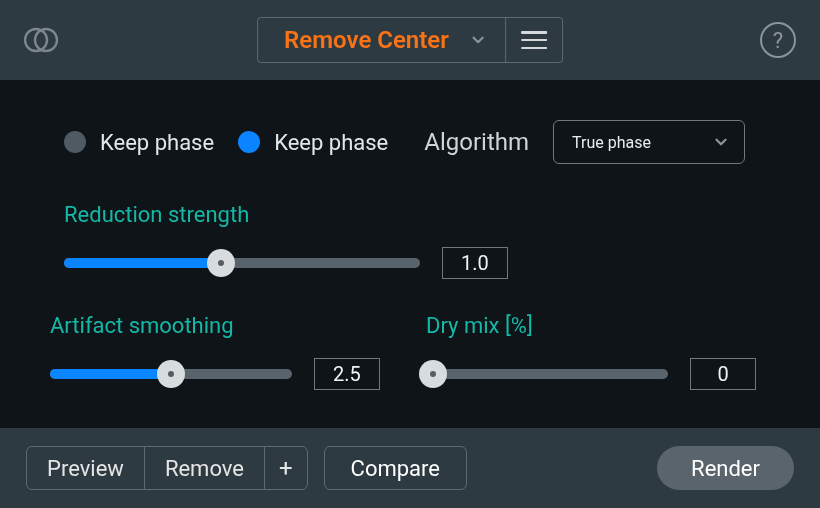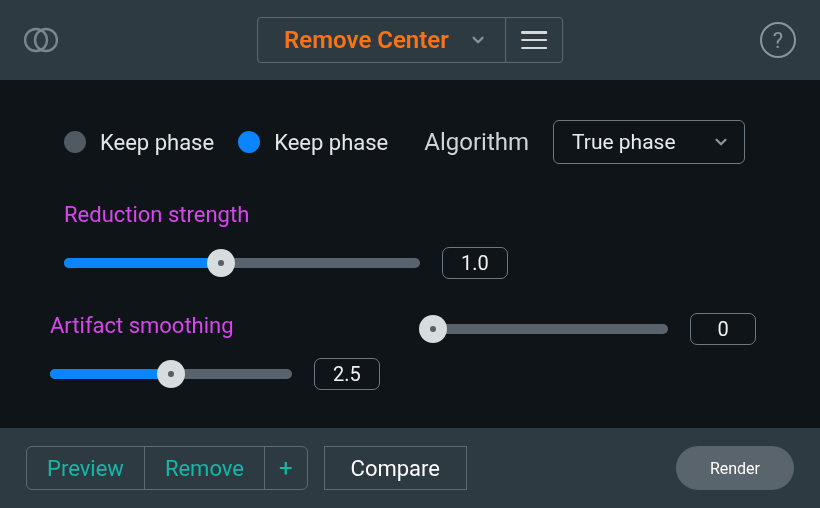--- a/index.html
+++ b/index.html
@@ -72,25 +72,25 @@
     background: #4f5a62;
   }
   .radio-dot.active { background: #0b84ff; }
 
   .algo-label { font-size: 24px; color: #cfd4d8; margin-left: 12px; }
   .dropdown {
     display: flex; align-items: center; justify-content: space-between;
     border: 1.5px solid #6e7880; border-radius: 6px;
     height: 44px; padding: 0 14px 0 18px;
     min-width: 192px;
-    cursor: pointer; font-size: 21px; color: #e9ecef;
+    cursor: pointer; font-size: 16px; color: #e9ecef;
   }
   .dropdown .chevron { color: #8a949b; }
 
-  .param-label { font-size: 22px; color: #d946ef; margin-bottom: 20px; }
+  .param-label { font-size: 22px; color: #14b8a6; margin-bottom: 20px; }
 
   .slider-row {
     display: flex; align-items: center; gap: 22px;
   }
   .slider {
     position: relative; height: 10px;
     background: #59636b; border-radius: 5px;
     flex: 0 0 auto;
     cursor: pointer;
   }
@@ -103,21 +103,21 @@
     width: 28px; height: 28px; border-radius: 50%;
     background: #d7dcdf;
     transform: translate(-50%, -50%);
     display: flex; align-items: center; justify-content: center;
   }
   .slider .thumb::after {
     content: ""; width: 6px; height: 6px; border-radius: 50%;
     background: #555e65;
   }
   .valbox {
-    border: 1.5px solid #6e7880; border-radius: 7px;
+    border: 1.5px solid #6e7880; border-radius: 0;
     min-width: 66px; height: 32px;
     display: flex; align-items: center; justify-content: center;
     font-size: 20px; color: #f0f2f4;
   }
 
   .reduction-slider { width: 356px; }
   .artifact-slider  { width: 242px; }
   .drymix-slider    { width: 242px; }
 
   .row3 {
@@ -135,38 +135,38 @@
     padding: 0 26px;
     gap: 16px;
   }
   .seg-group {
     display: flex; align-items: stretch;
     border: 1px solid #5e6a72; border-radius: 6px;
     height: 44px; overflow: hidden;
   }
   .seg-btn {
     display: flex; align-items: center; justify-content: center;
-    padding: 0 20px; font-size: 22px; color: #14b8a6;
+    padding: 0 20px; font-size: 22px; color: #e5e5e5;
     cursor: pointer;
   }
   .seg-btn + .seg-btn { border-left: 1px solid #5e6a72; }
   .seg-btn.plus { padding: 0 14px; font-size: 24px; }
 
   .pill-btn {
     display: flex; align-items: center; justify-content: center;
     height: 44px; padding: 0 26px;
-    border: 1px solid #5e6a72; border-radius: 0;
+    border: 1px solid #5e6a72; border-radius: 6px;
     font-size: 22px; color: #ffffff; cursor: pointer;
   }
   .render-btn {
     margin-left: auto;
     height: 44px; padding: 0 34px;
     background: #59646c; border-radius: 22px;
     display: flex; align-items: center; justify-content: center;
-    font-size: 16px; color: #ffffff; cursor: pointer;
+    font-size: 22px; color: #ffffff; cursor: pointer;
   }
 </style>
 </head>
 <body>
 
 <div class="app">
 
   <div class="topbar">
     <div class="logo-icon">
       <svg viewBox="0 0 34 34" fill="none" stroke="currentColor" stroke-width="2.4">
@@ -233,20 +233,21 @@
         <div class="slider-row">
           <div class="slider artifact-slider">
             <div class="fill" style="width:50%"></div>
             <div class="thumb" style="left:50%"></div>
           </div>
           <div class="valbox">2.5</div>
         </div>
       </div>
 
       <div class="col">
+        <div class="param-label">Dry mix [%]</div>
         <div class="slider-row">
           <div class="slider drymix-slider">
             <div class="fill" style="width:0%"></div>
             <div class="thumb" style="left:3%"></div>
           </div>
           <div class="valbox">0</div>
         </div>
       </div>
     </div>
 

